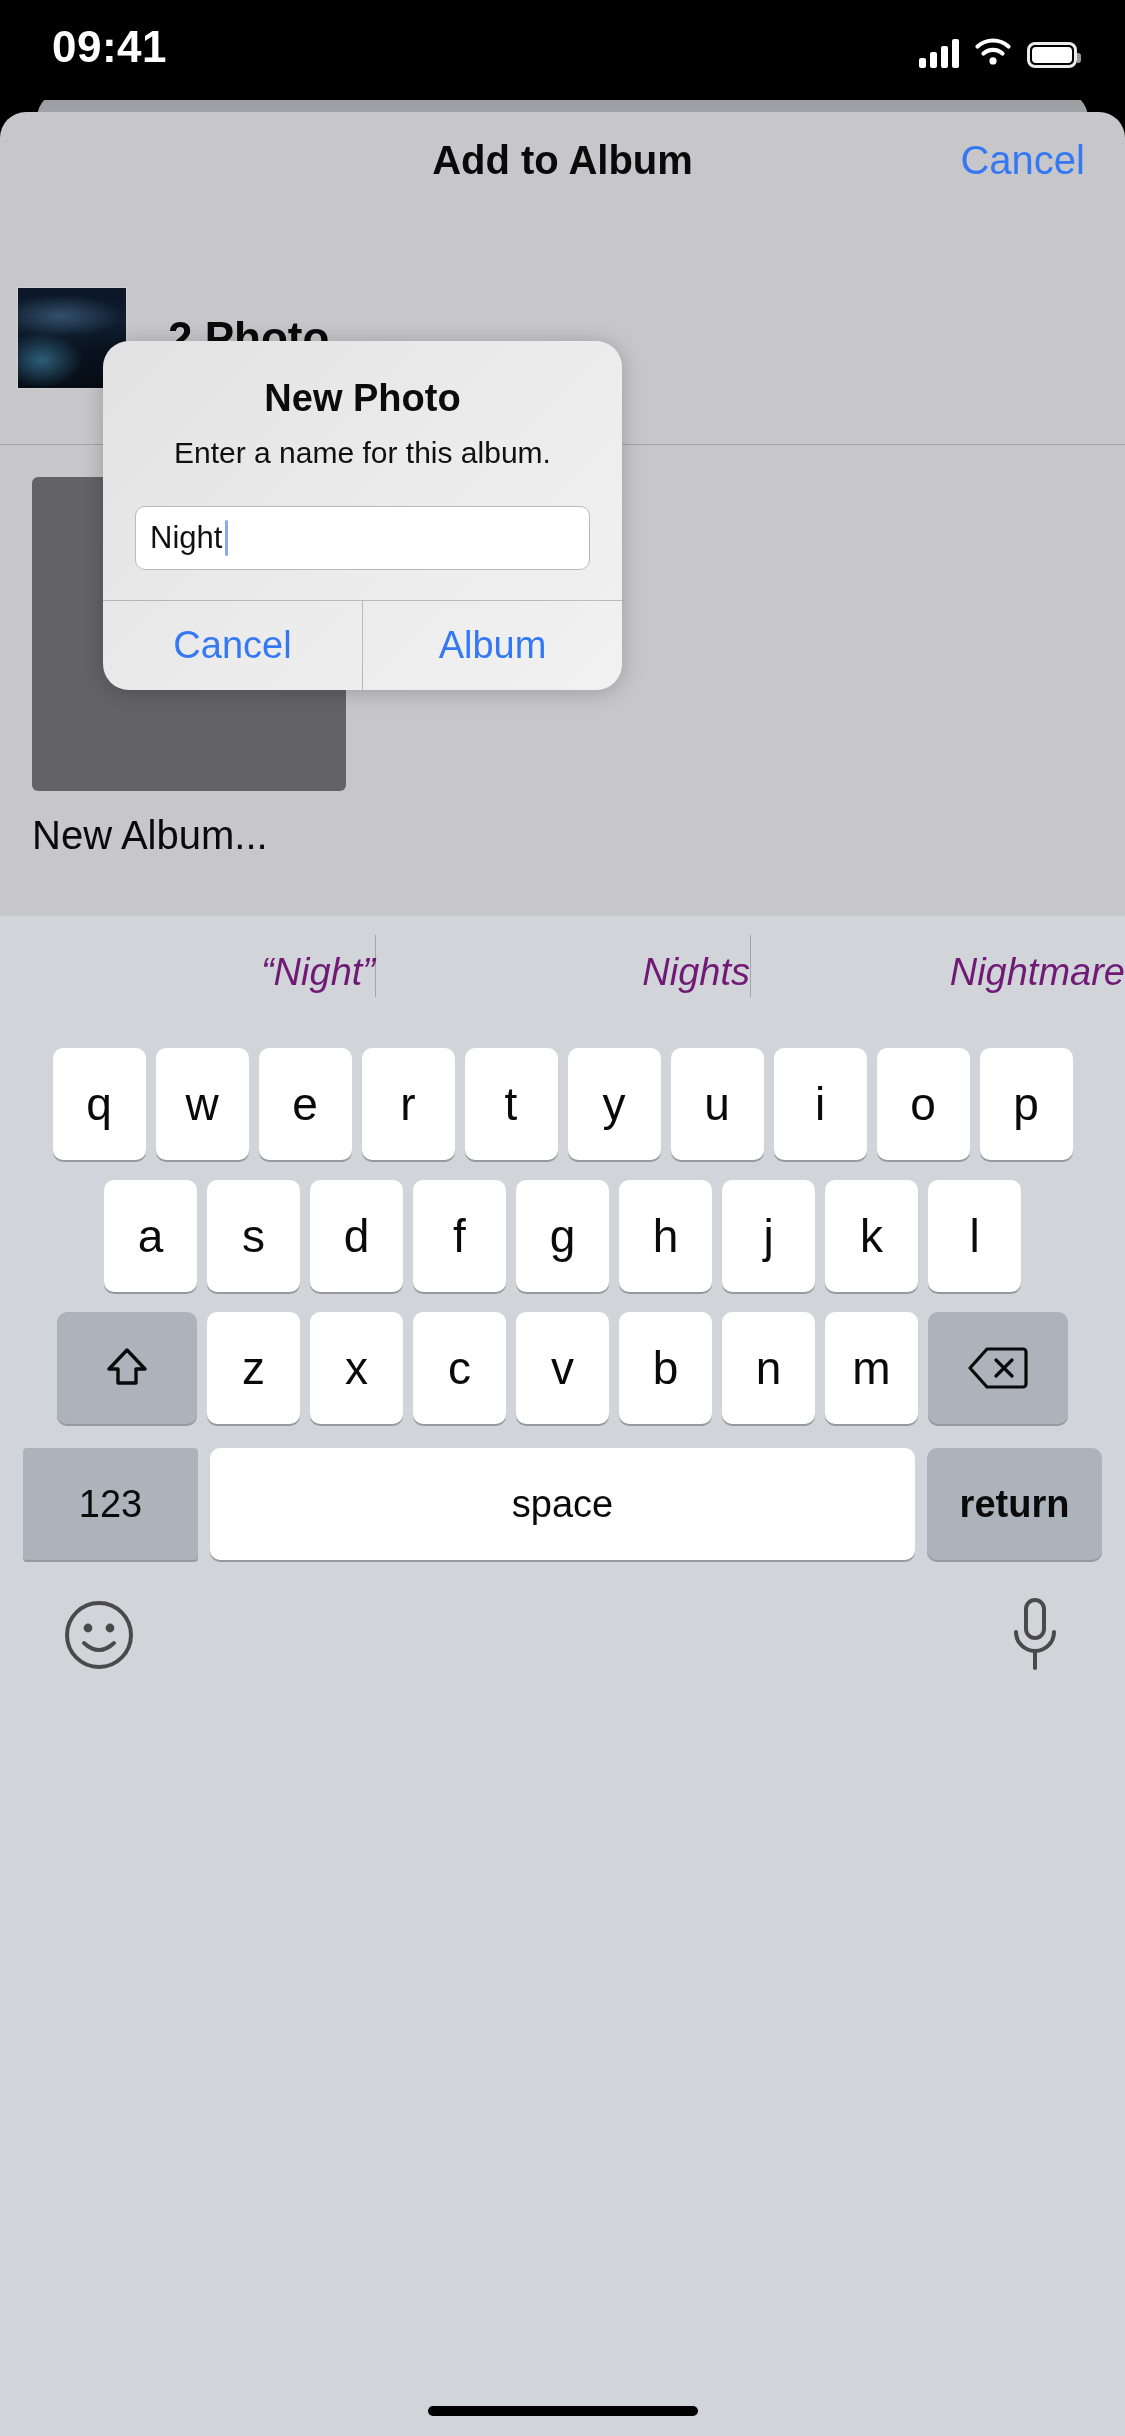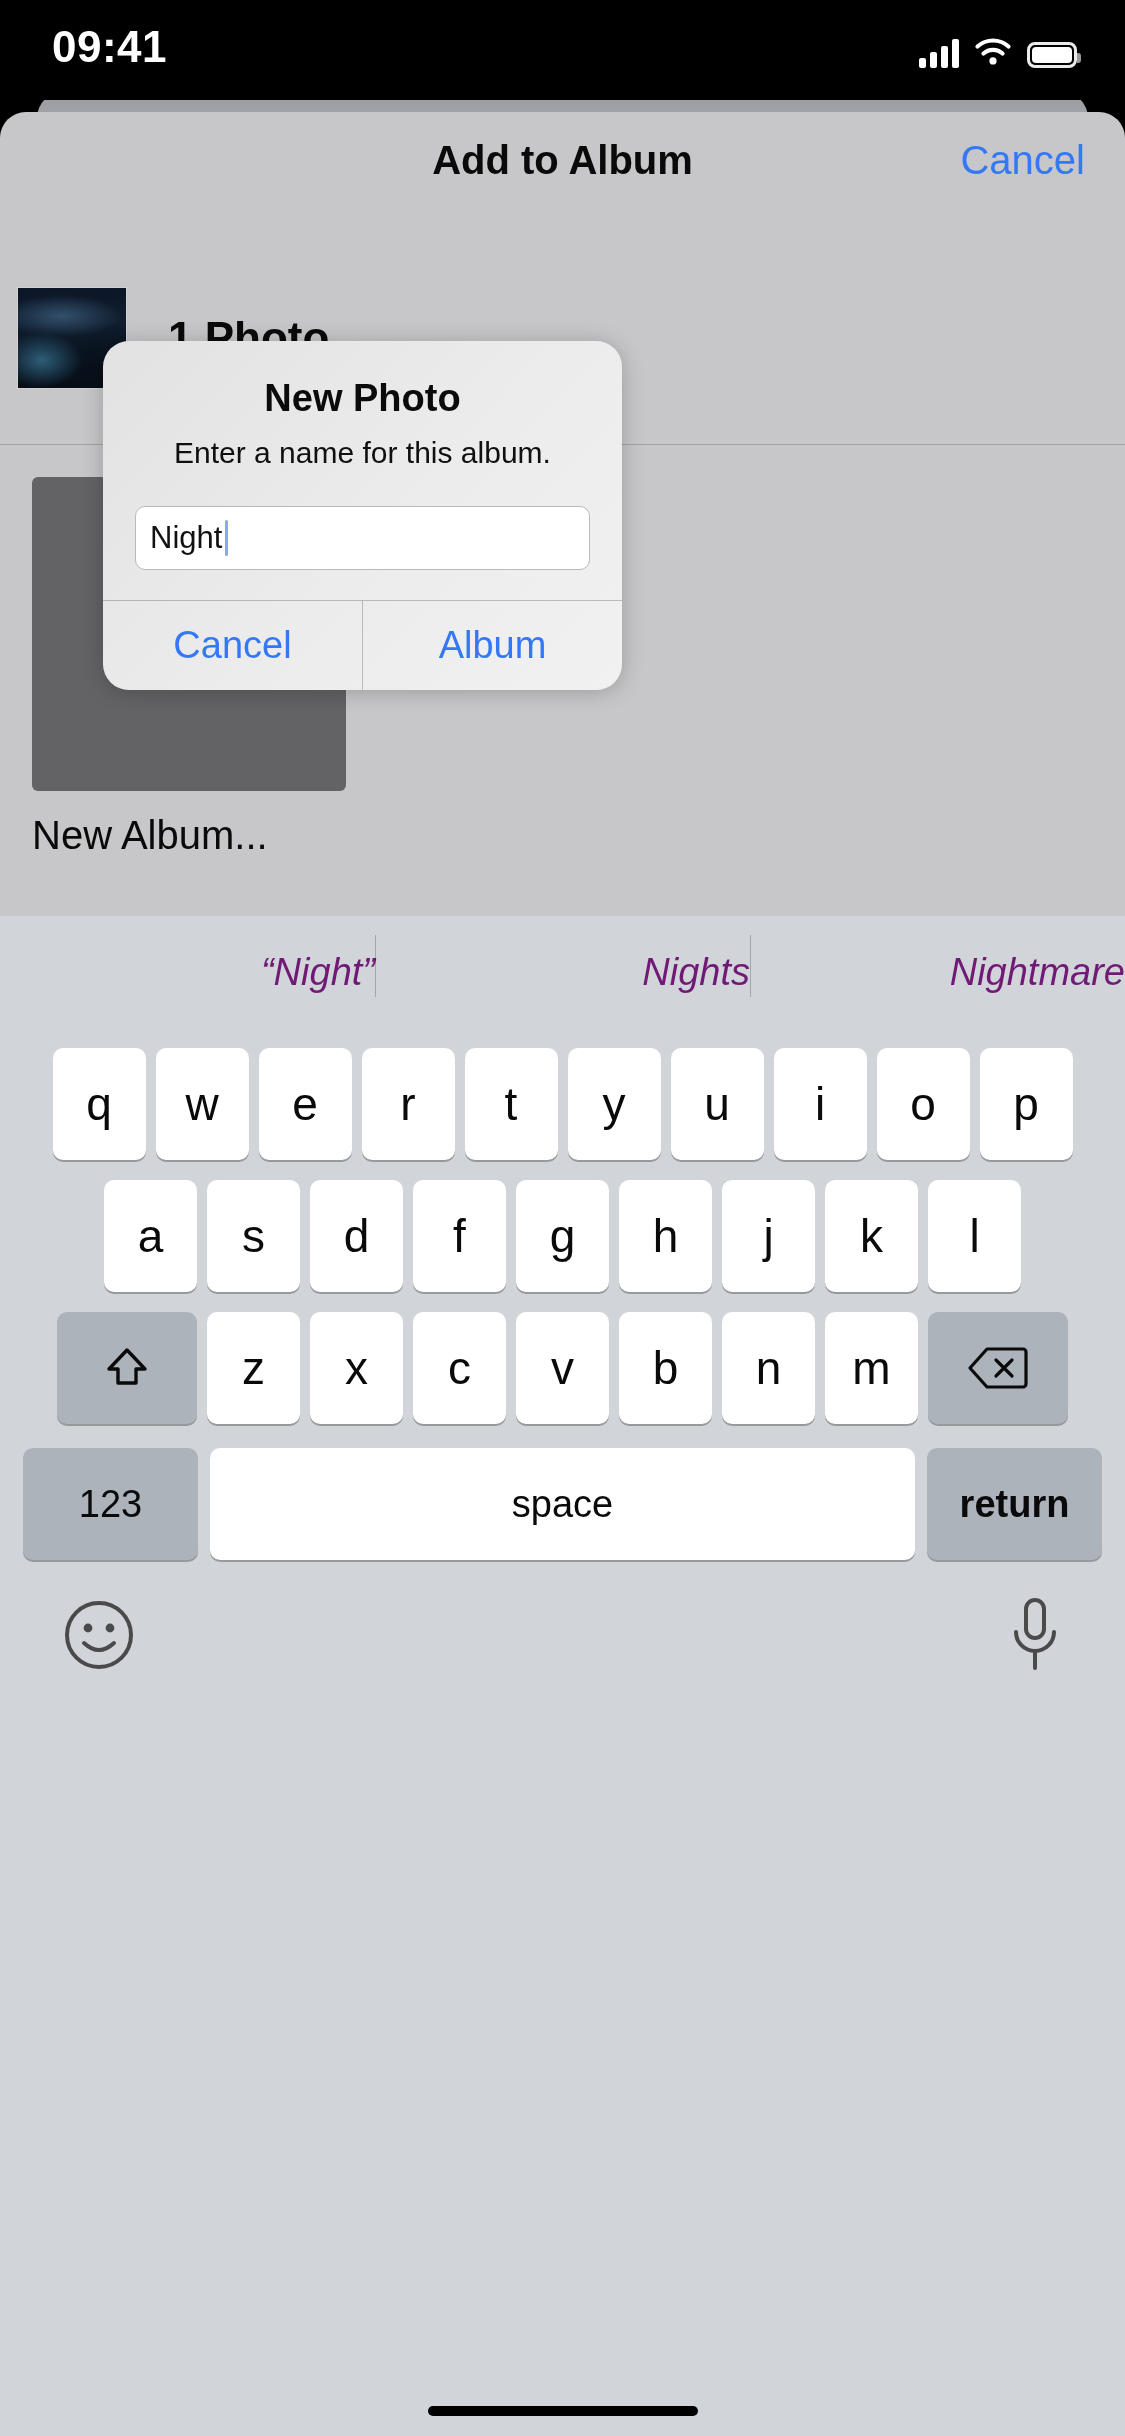--- a/index.html
+++ b/index.html
@@ -154,21 +154,21 @@
   }
   .krow1 .key{ width:93px; height:112px; margin:0 5px; }
   .krow2{ padding:0 52px; }
   .krow2 .key{ width:93px; height:112px; margin:0 5px; }
   .krow3 .key{ width:93px; height:112px; margin:0 5px; }
   .key-wide{
     width:140px !important; background:#adb3bb !important;
   }
   .krow4{ margin-top:24px; }
   .key-123{
-    width:175px; height:112px; background:#adb3bb; border-radius:10px;
+    width:175px; height:112px; background:#adb3bb; border-radius:4px;
     box-shadow:0 2px 0 rgba(0,0,0,.28);
     display:flex; align-items:center; justify-content:center;
     font-size:38px; color:#0a0a0a; margin:0 6px;
   }
   .key-space{
     width:705px; height:112px; background:#fff; border-radius:10px;
     box-shadow:0 2px 0 rgba(0,0,0,.28);
     display:flex; align-items:center; justify-content:center;
     font-size:38px; color:#0a0a0a; margin:0 6px;
   }
@@ -214,21 +214,21 @@
 
 <div id="sheet">
 
   <div id="sheet-header">
     <div id="sheet-title">Add to Album</div>
     <div id="sheet-cancel">Cancel</div>
   </div>
 
   <div id="photo-row">
     <div id="photo-thumb"></div>
-    <div id="photo-count">1 Photo</div>
+    <div id="photo-count">2 Photo</div>
   </div>
 
   <div id="sheet-divider"></div>
 
   <div id="album-area">
     <div id="new-album-tile"></div>
     <div id="new-album-label">New Album...</div>
     <div id="my-albums-title">My Albums</div>
     <div id="album-grid">
       <div class="album-tile" id="album-tile-1"></div>

